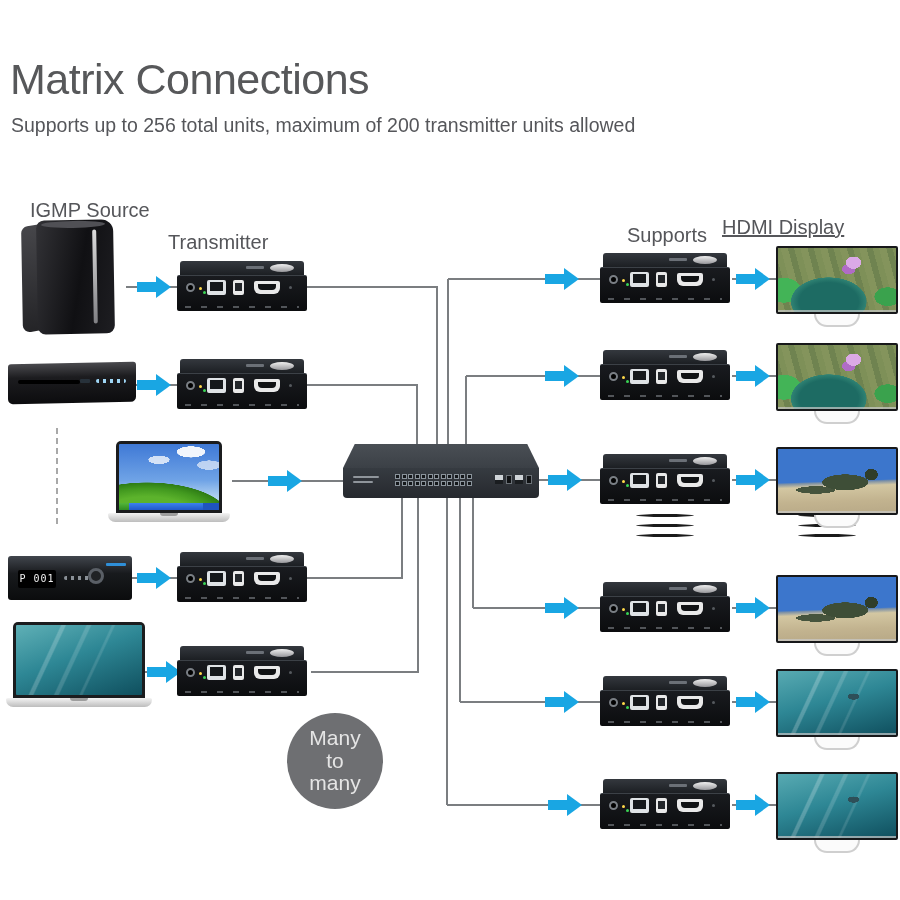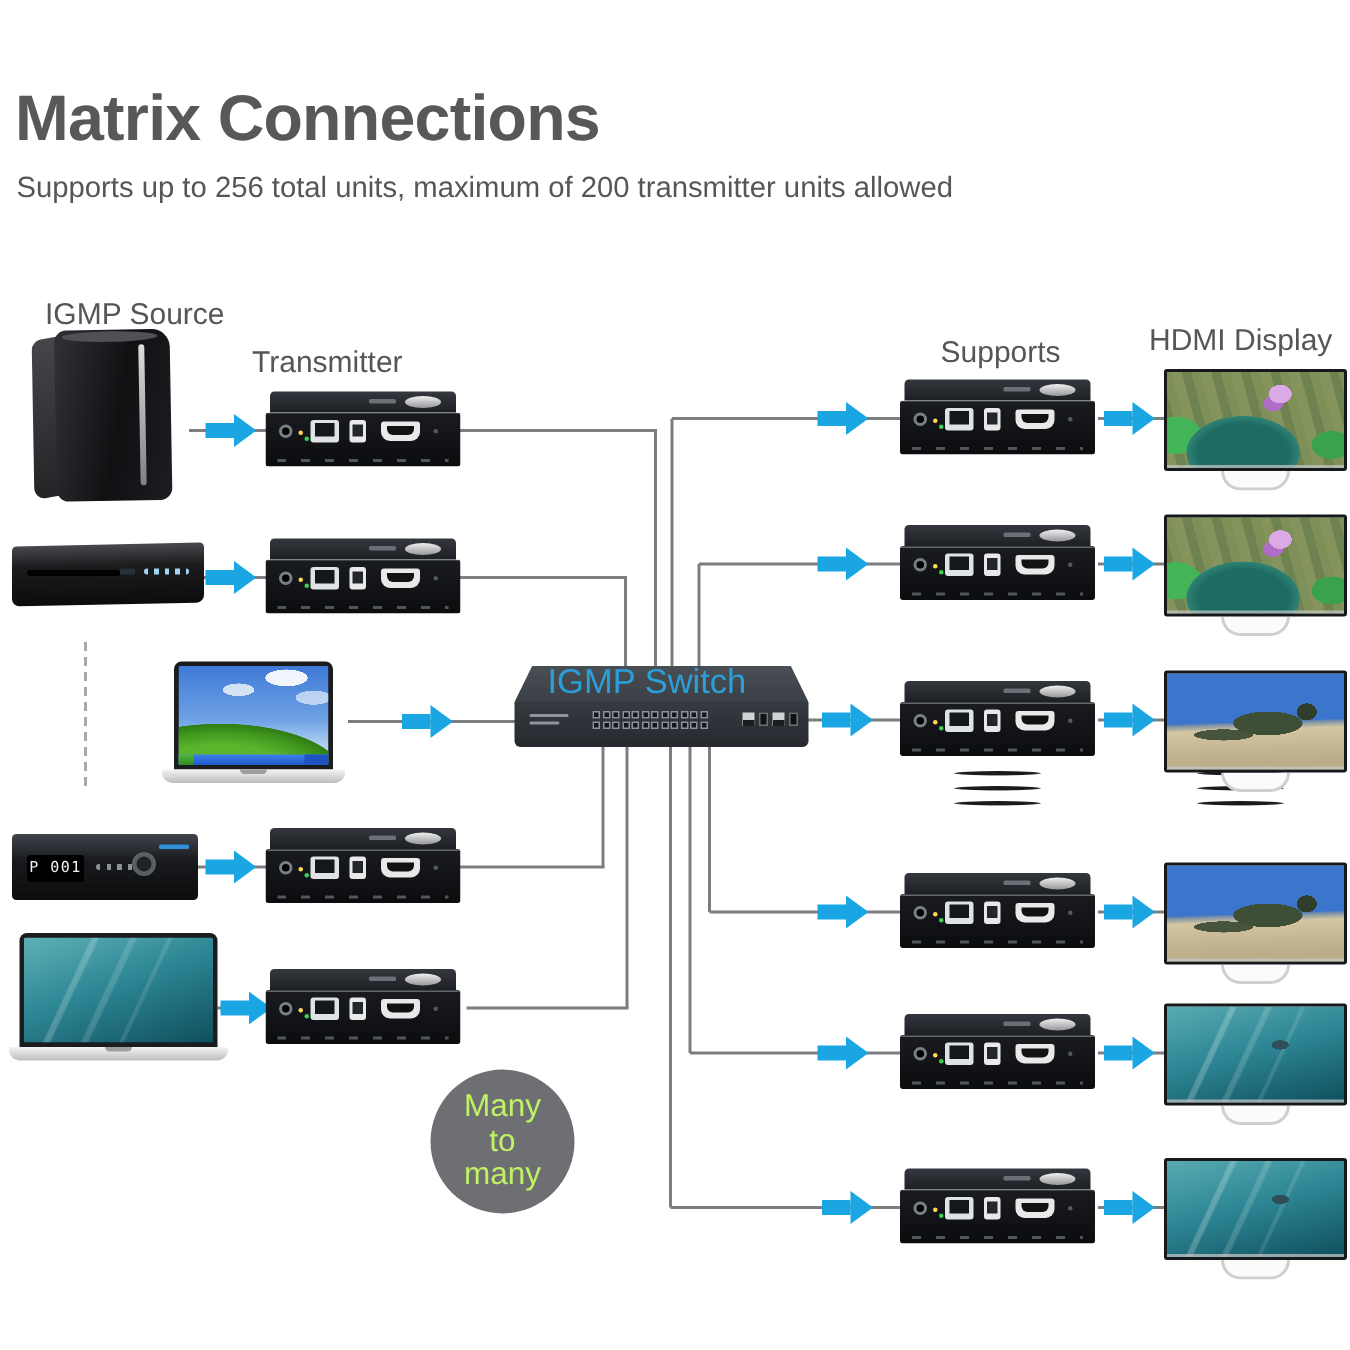--- a/index.html
+++ b/index.html
@@ -1,21 +1,21 @@
 <!DOCTYPE html>
 <html><head>
 <meta charset="utf-8">
 <style>
   html,body{margin:0;padding:0;background:#fff;}
   body{width:900px;height:900px;position:relative;overflow:hidden;
        font-family:"Liberation Sans",sans-serif;color:#57585a;}
   .abs{position:absolute;}
 
   
-  .title{left:10px;top:55px;font-size:43px;font-weight:700;letter-spacing:-.5px;color:#57585a;}
+  .title{left:10px;top:55px;font-size:43px;font-weight:400;letter-spacing:-.5px;color:#57585a;}
   .subtitle{left:11px;top:114px;font-size:19.5px;color:#55565a;}
 
   
   .col-label{font-size:20px;color:#55565a;white-space:nowrap;}
 
   
   #wires{left:0;top:0;width:900px;height:900px;z-index:1;}
   .hl,.vl{position:absolute;background:#7b7e81;}
   .hl{height:2px;}
   .vl{width:2px;}
@@ -143,32 +143,32 @@
 
   
   .more-marks{position:absolute;z-index:3;}
   .mk{width:58px;height:3px;margin-bottom:7px;border-radius:50%;
       background:radial-gradient(ellipse at center,#1a1a1a 0 55%,#6e6e6e 88%,transparent 100%);
       box-shadow:0 1px 1px rgba(255,255,255,.65);}
 
   
   .badge{left:287px;top:713px;width:96px;height:96px;border-radius:50%;background:#6e6f72;z-index:6;
          display:flex;flex-direction:column;align-items:center;justify-content:center;
-         color:#bef264;font-size:21px;line-height:1.08;}
+         color:#e5e5e5;font-size:21px;line-height:1.08;}
 </style>
 </head>
 <body>
 
 <div class="abs title">Matrix Connections</div>
 <div class="abs subtitle">Supports up to 256 total units, maximum of 200 transmitter units allowed</div>
 
 <div class="abs col-label" style="left:30px;top:199px;">IGMP Source</div>
 <div class="abs col-label" style="left:168px;top:231px;">Transmitter</div>
 <div class="abs col-label" style="left:627px;top:224px;">Supports</div>
-<div class="abs col-label" style="left:766px;top:216px;">HDMI Display</div>
+<div class="abs col-label" style="left:722px;top:216px;text-decoration:underline;">HDMI Display</div>
 
 <div class="abs" id="wires">
     <div class="hl" style="left: 126px; top: 286px; width: 53px;"></div>
     <div class="hl" style="left: 305px; top: 286px; width: 133px;"></div>
     <div class="hl" style="left: 448px; top: 278px; width: 154px;"></div>
     <div class="hl" style="left: 130px; top: 384px; width: 49px;"></div>
     <div class="hl" style="left: 305px; top: 384px; width: 113px;"></div>
     <div class="hl" style="left: 466px; top: 375px; width: 136px;"></div>
     <div class="hl" style="left: 232px; top: 480px; width: 115px;"></div>
     <div class="hl" style="left: 536px; top: 479px; width: 66px;"></div>
@@ -354,21 +354,20 @@
         <span class="swport"></span>
         <span class="swport"></span>
       </div>
     <div class="sw-right">
       <span class="sw-rj"></span>
       <span class="sw-sfp"></span>
       <span class="sw-rj"></span>
       <span class="sw-sfp"></span>
     </div>
   </div>
-  <div class="sw-label">IGMP Switch</div>
 </div>
 
 <div class="extbox" style="left:600px;top:253px;">
   <div class="eb-top">
     <span class="eb-brand"></span>
     <span class="eb-oval"></span>
   </div>
   <div class="eb-front">
     <span class="p-audio"></span>
     <span class="p-led"></span>

